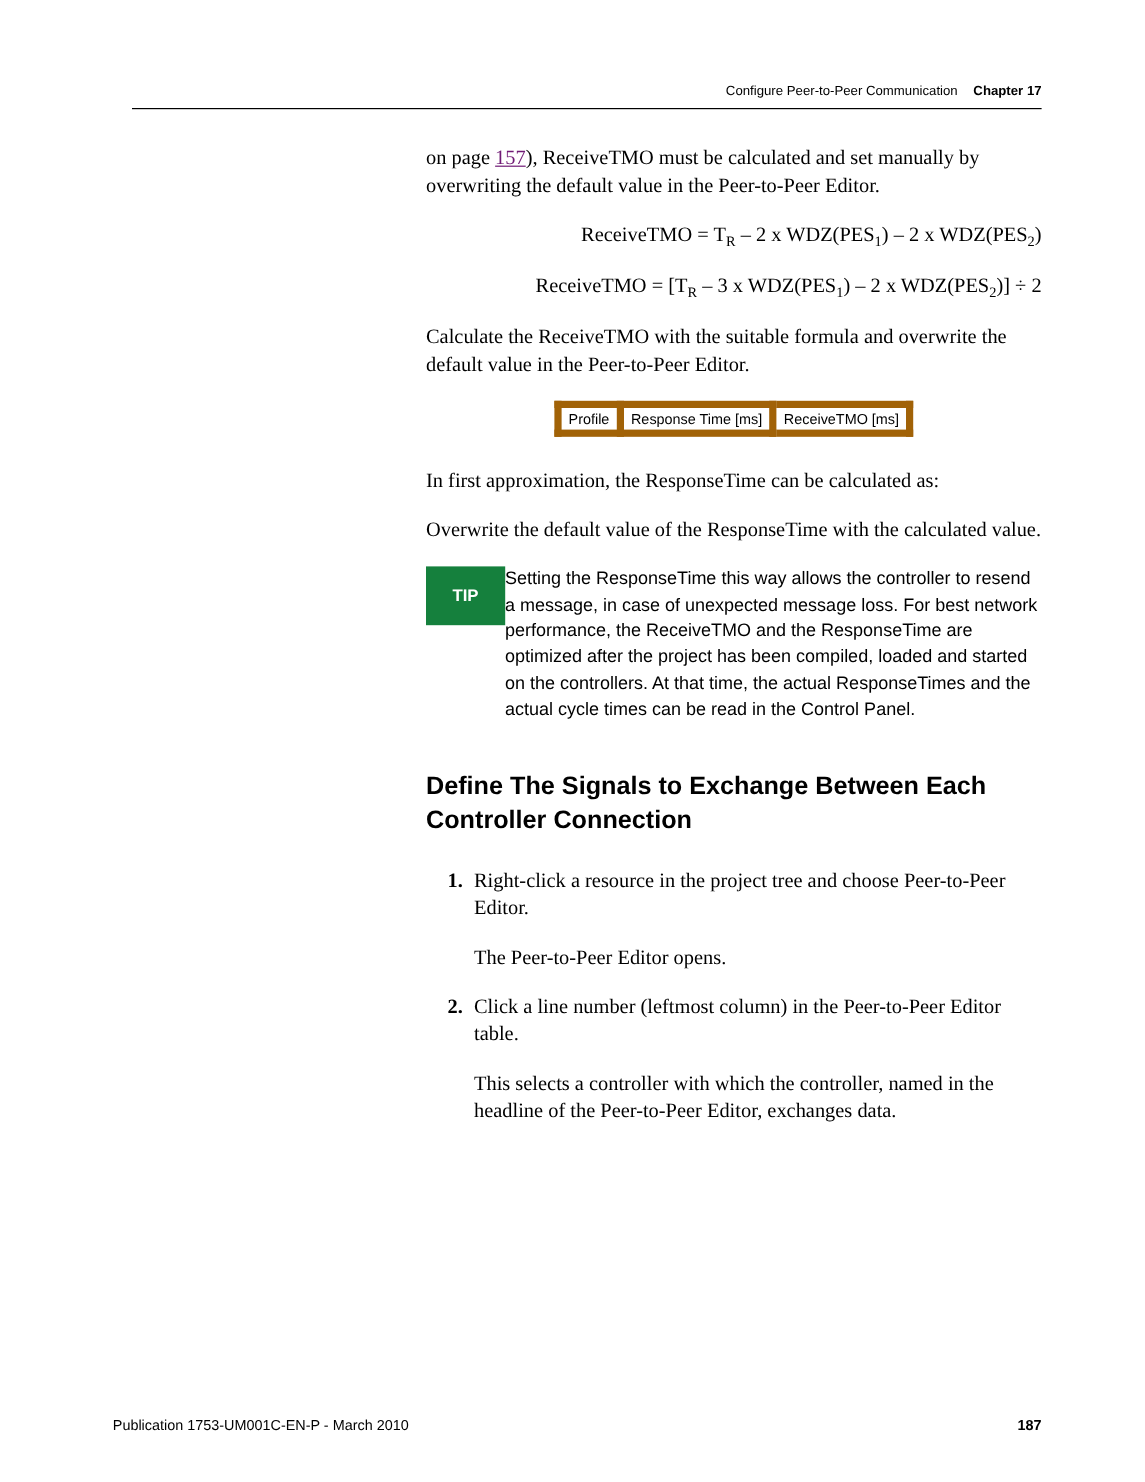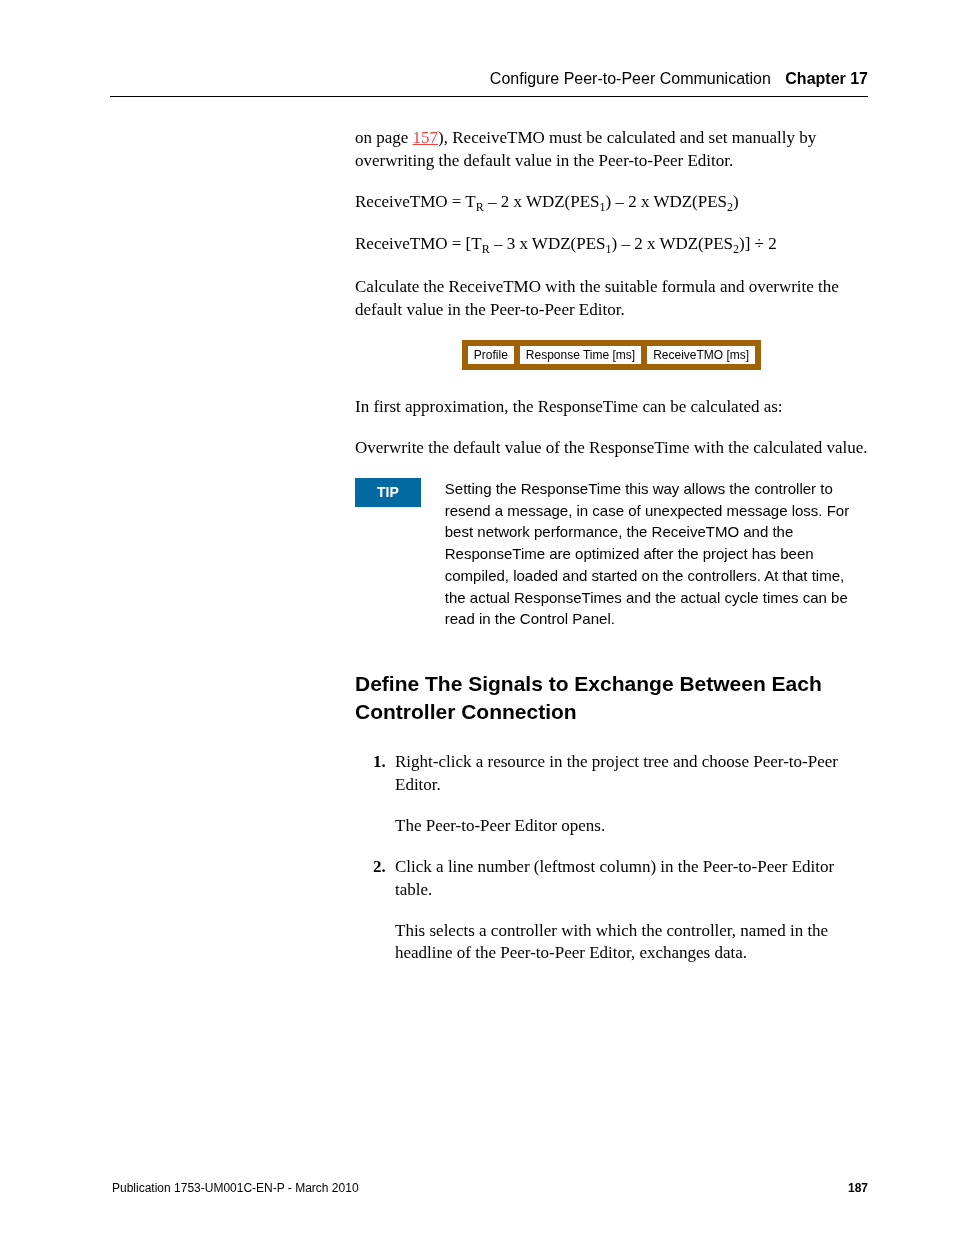--- a/index.html
+++ b/index.html
@@ -14,60 +14,59 @@
   }
   .page {
     padding: 70px 86px 40px 110px;
     box-sizing: border-box;
     height: 100%;
     position: relative;
   }
   .header {
     text-align: right;
     font-family: Arial, Helvetica, sans-serif;
-    font-size: 16px;
+    font-size: 11px;
     margin-bottom: 8px;
   }
   .header .chapter-label { font-weight: bold; margin-left: 10px; }
   .hr {
     border: none;
     border-top: 1px solid #000;
     margin: 0 0 30px 0;
   }
   .content {
     margin-left: 245px;
     font-size: 17px;
     line-height: 1.35;
   }
   .content p { margin: 0 0 18px 0; }
-  .link { color: #ef4444; text-decoration: underline; }
-  .formula { margin: 0 0 18px 40px; }
+  .link { color: #701a75; text-decoration: underline; }
+  .formula { margin: 0 0 18px 40px; text-align: right; }
   .sub { vertical-align: sub; font-size: 12px; }
   .profile-table {
     margin: 0 auto 26px auto;
     font-family: Arial, Helvetica, sans-serif;
     font-size: 12px;
     border-collapse: collapse;
     border: 1px solid #000;
   }
   .profile-table th, .profile-table td {
     border: 6px solid #a16207;
     padding: 1px 6px;
     text-align: left;
     font-weight: normal;
   }
   .tip-row { display: flex; align-items: flex-start; margin-bottom: 40px; }
   .tip-badge {
-    background: #0369a1;
+    background: #15803d;
     color: #fff;
     font-family: Arial, Helvetica, sans-serif;
     font-weight: bold;
     font-size: 14px;
-    padding: 5px 22px;
-    margin-right: 24px;
+    padding: 15px 22px;
     flex-shrink: 0;
   }
   .tip-text {
     font-family: Arial, Helvetica, sans-serif;
     font-size: 15px;
     line-height: 1.45;
   }
   .section-heading {
     font-family: Arial, Helvetica, sans-serif;
     font-weight: bold;
@@ -75,21 +74,21 @@
     margin: 0 0 26px 0;
     line-height: 1.3;
   }
   ol.steps { list-style: none; padding: 0; margin: 0 0 0 18px; }
   ol.steps li { margin-bottom: 18px; padding-left: 22px; position: relative; }
   ol.steps .num { position: absolute; left: 0; font-weight: bold; }
   ol.steps .step-extra { margin-top: 18px; }
   .footer {
     position: absolute;
     bottom: 40px;
-    left: 112px;
+    left: 94px;
     right: 86px;
     display: flex;
     justify-content: space-between;
     font-family: Arial, Helvetica, sans-serif;
     font-size: 12px;
   }
   .footer .pg { font-weight: bold; margin-left: 19px; }
 </style>
 </head>
 <body>

